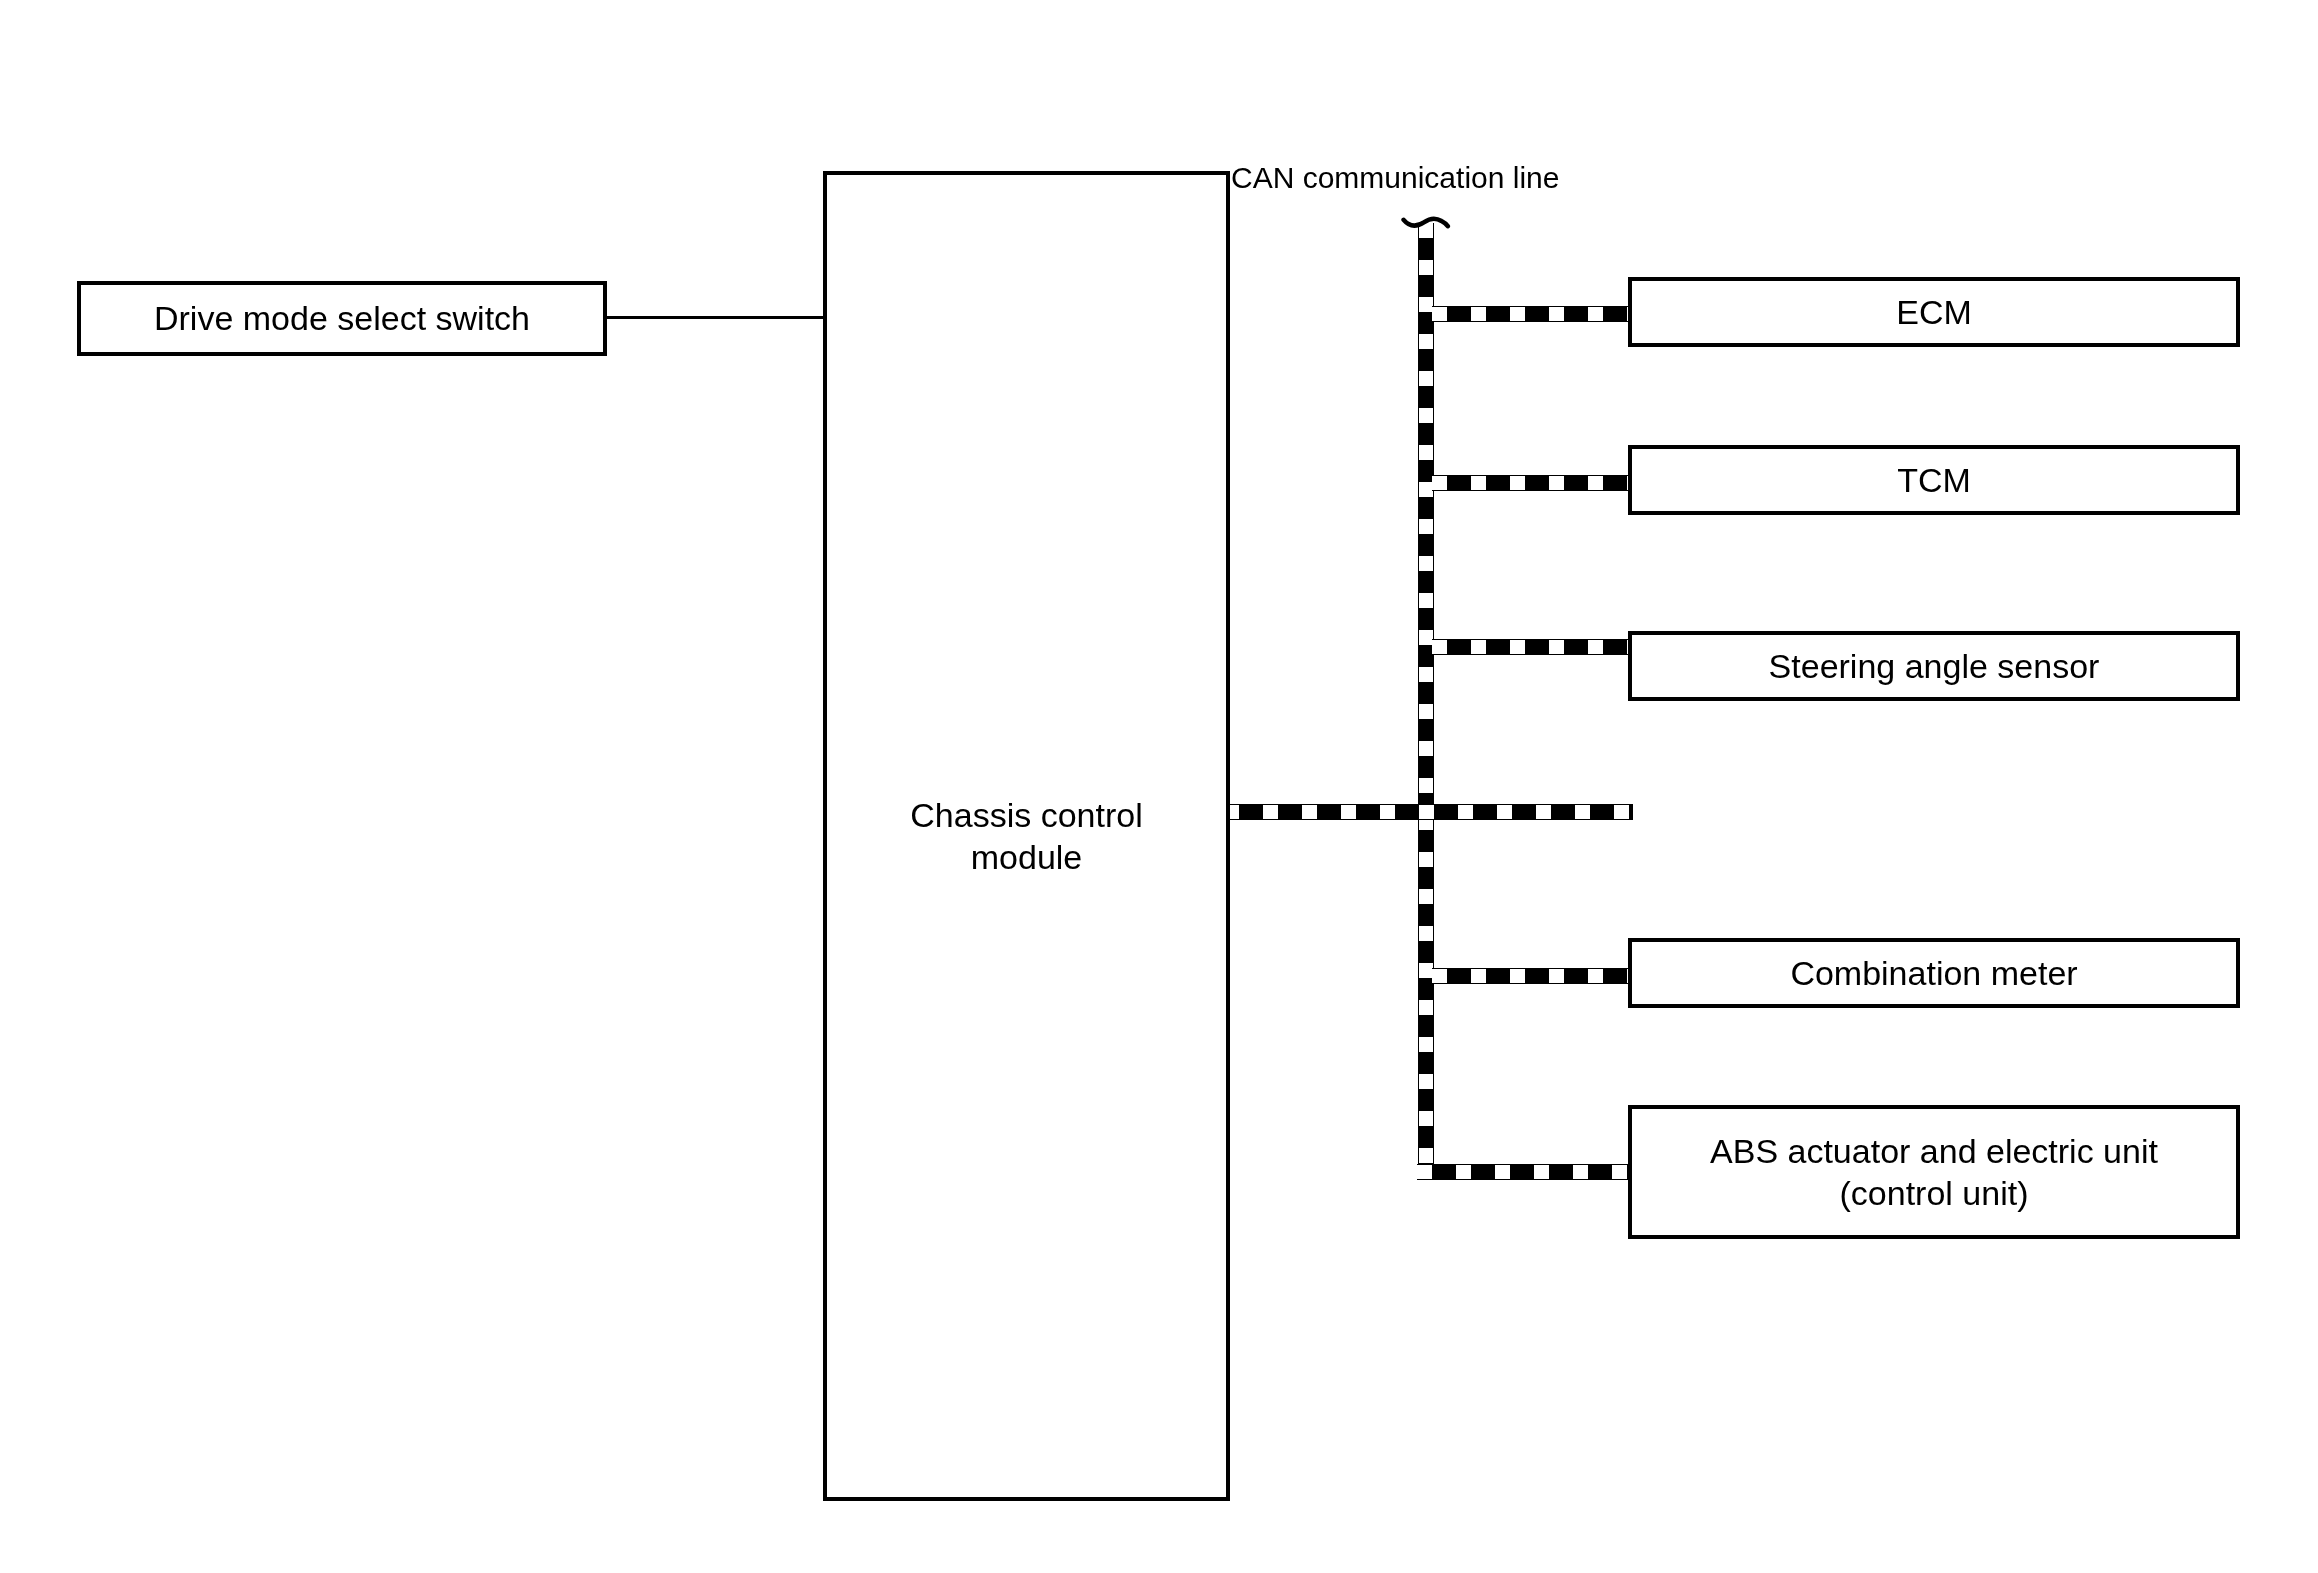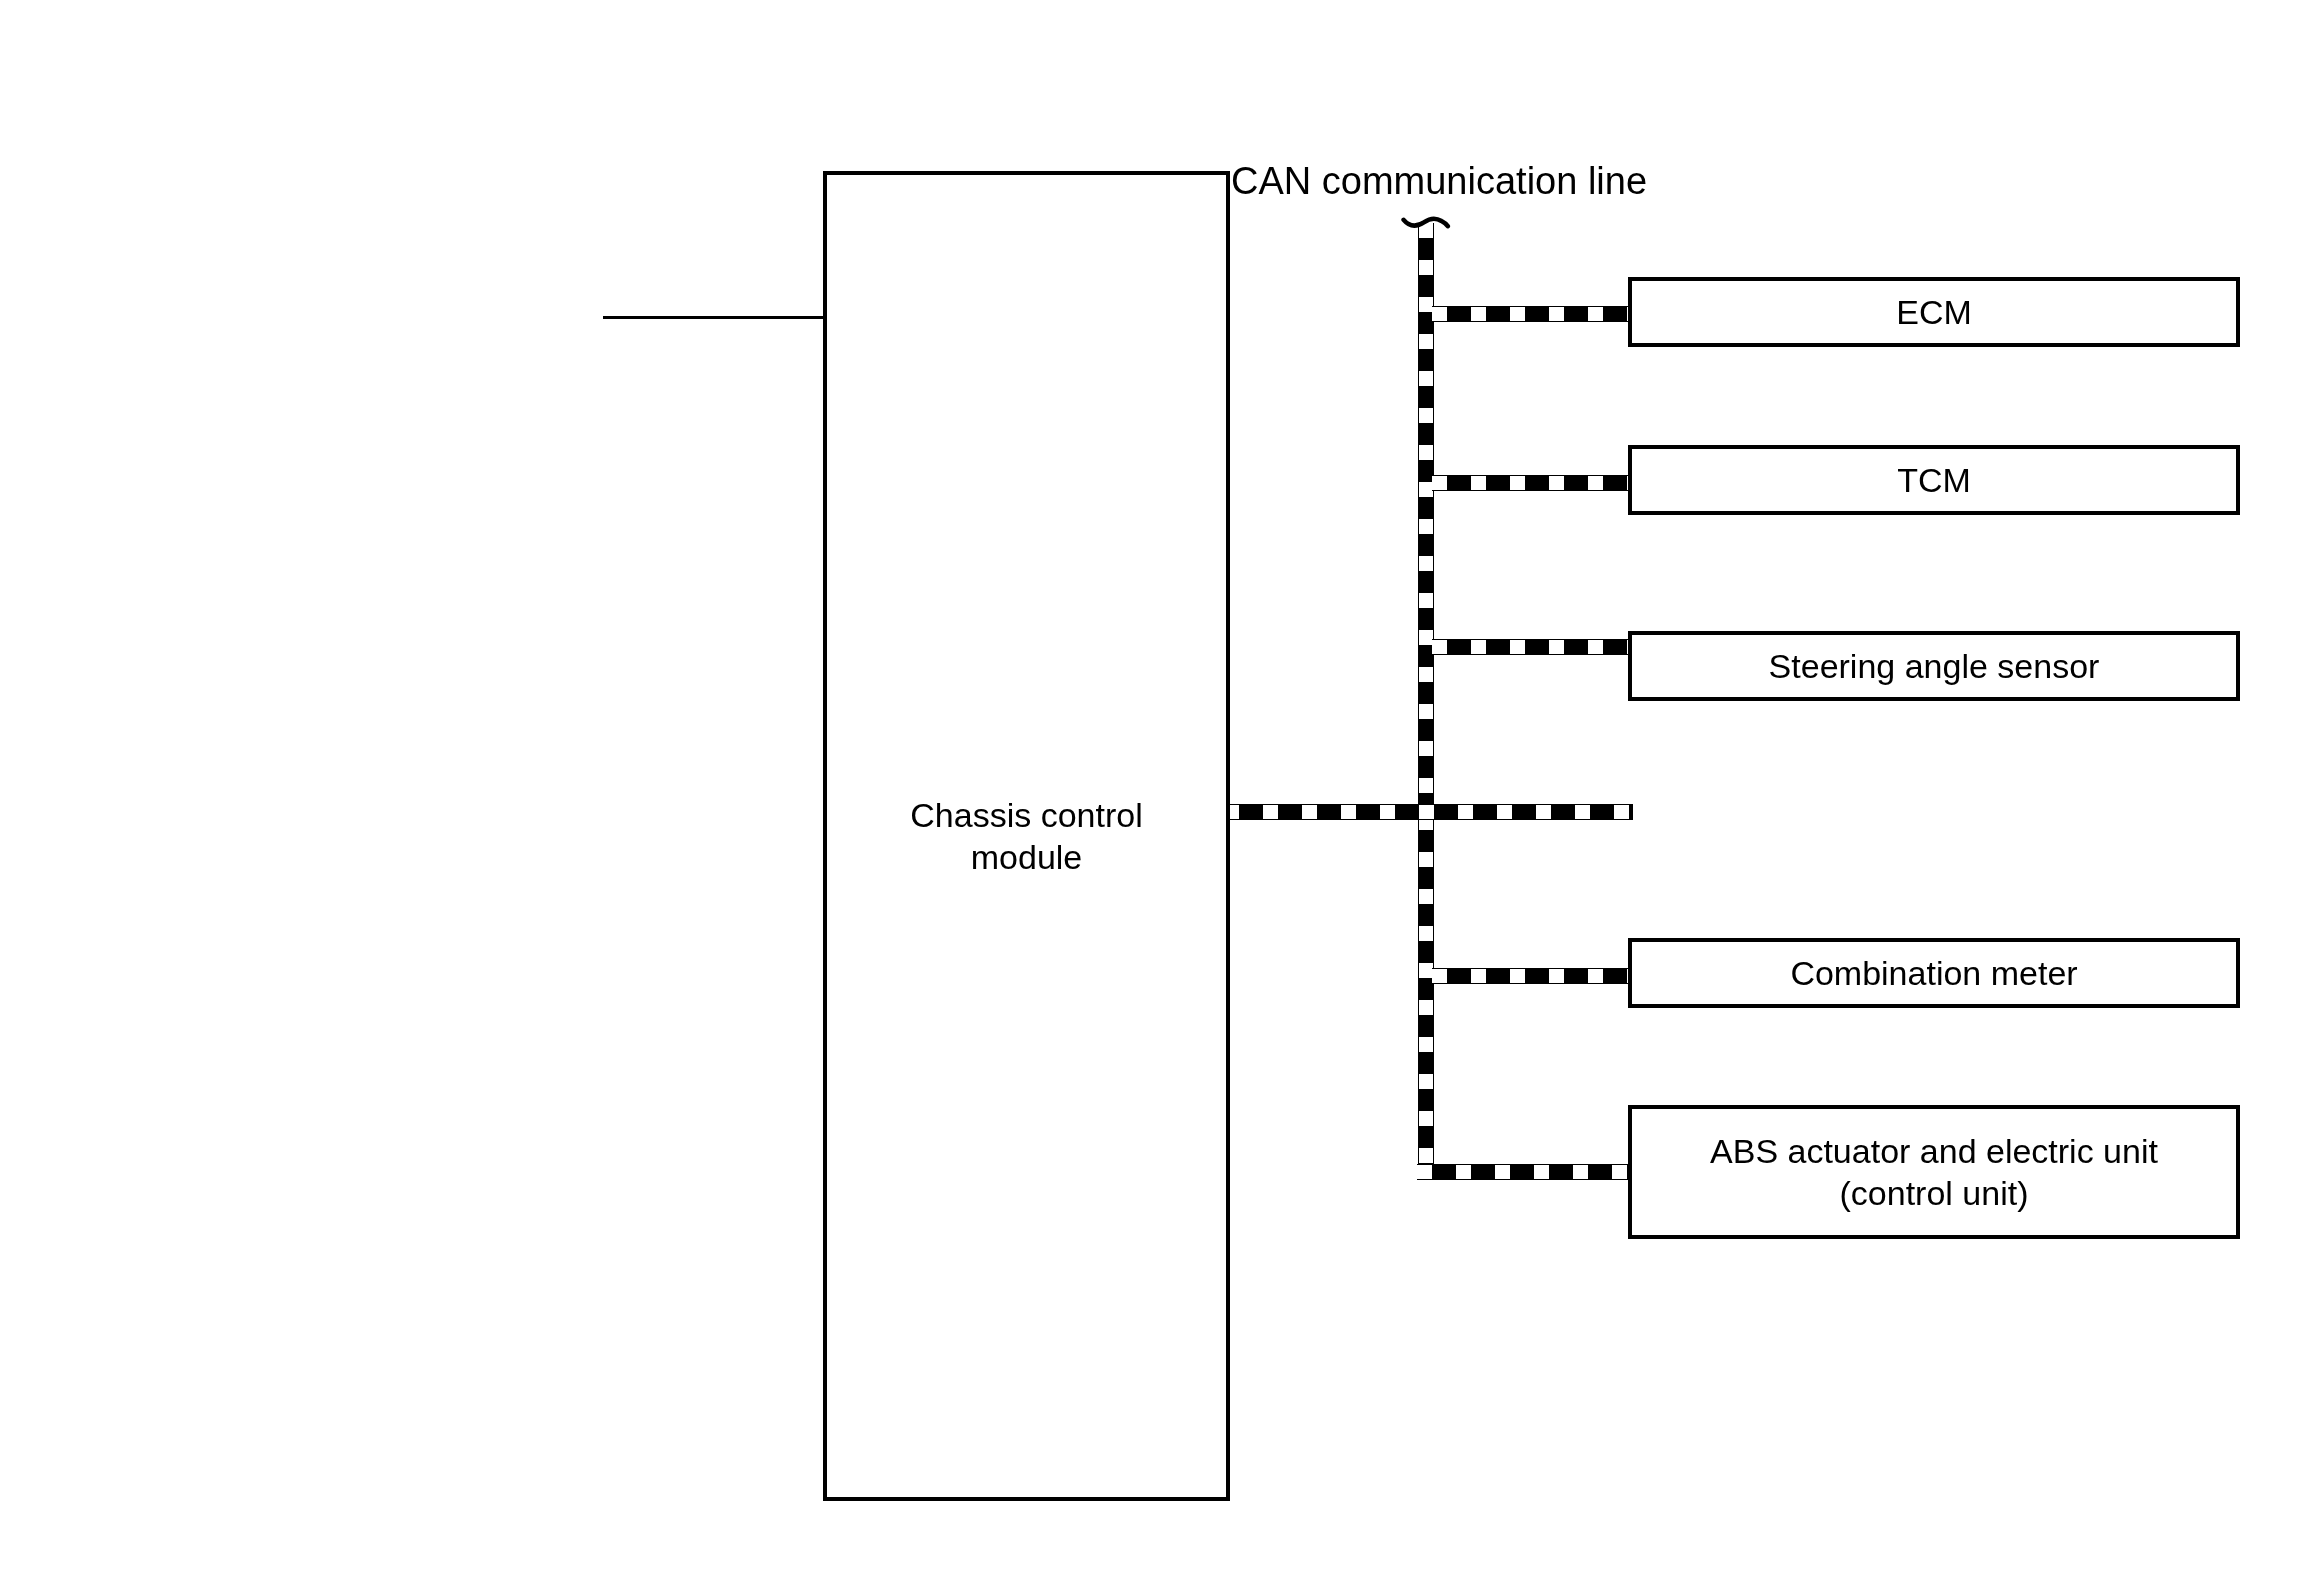--- a/index.html
+++ b/index.html
@@ -53,21 +53,21 @@
   #can-branch-4{left:1432px;top:968px;width:200px;}
   #can-branch-5{left:1417px;top:1164px;width:216px;}
   
   #drive-wire{
     position:absolute;left:603px;top:316px;width:225px;height:3.4px;
     background:#000000;z-index:0;
   }
   
   #can-label{
     position:absolute;left:1231px;top:161px;
-    font-size:38px;line-height:1.1;white-space:nowrap;
+    font-size:30px;line-height:1.1;white-space:nowrap;
     z-index:4;
   }
   
   #curl{
     position:absolute;left:1399px;top:213px;width:54px;height:19.5px;z-index:4;
   }
 </style>
 </head>
 <body>
 
@@ -82,20 +82,23 @@
   <div class="can-h" id="can-branch-main"></div>
   <div class="can-h" id="can-branch-4"></div>
   <div class="can-h" id="can-branch-5"></div>
 
   <svg id="curl" viewBox="0 0 94 34">
     <path d="M 8 12 C 18 24 30 25 44 16 C 54 9 64 8 74 14 C 78 16 82 19 85 23" fill="none" stroke="#000000" stroke-width="8" stroke-linecap="round"></path>
   </svg>
 
   <div id="can-label">CAN communication line</div>
 
+  <div class="box" id="node-drive">
+    <span>Drive mode select switch</span>
+  </div>
 
   <div class="box" id="node-chassis">
     <span>Chassis control
 module</span>
   </div>
 
   <div class="box rnode" id="rnode-0">
     <span>ECM</span>
   </div>
   <div class="box rnode" id="rnode-1">

